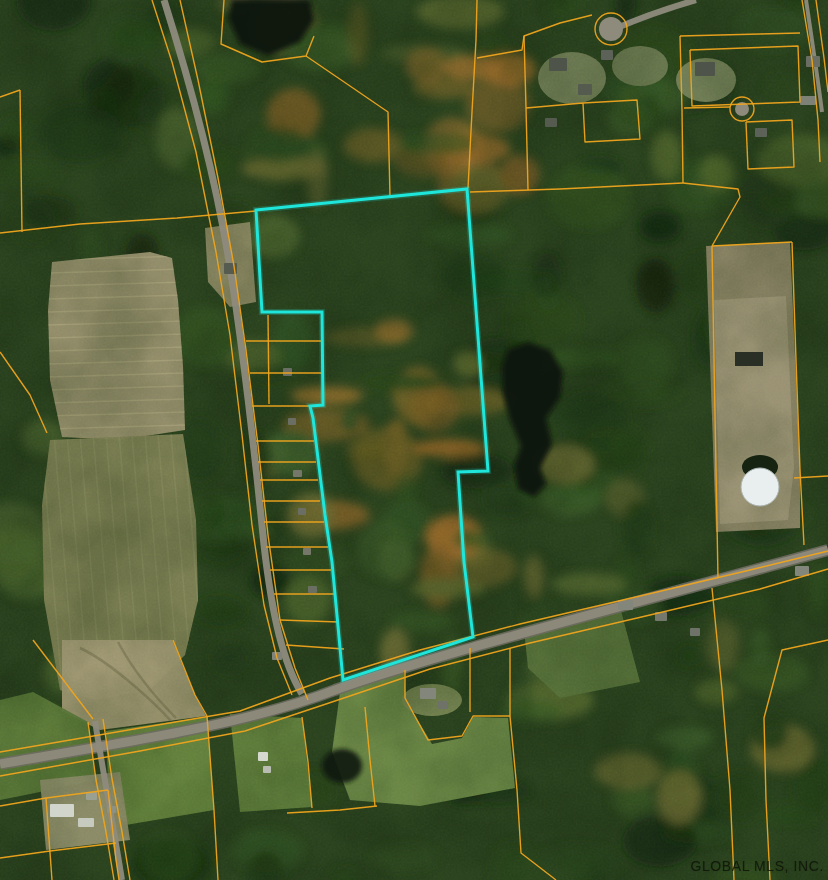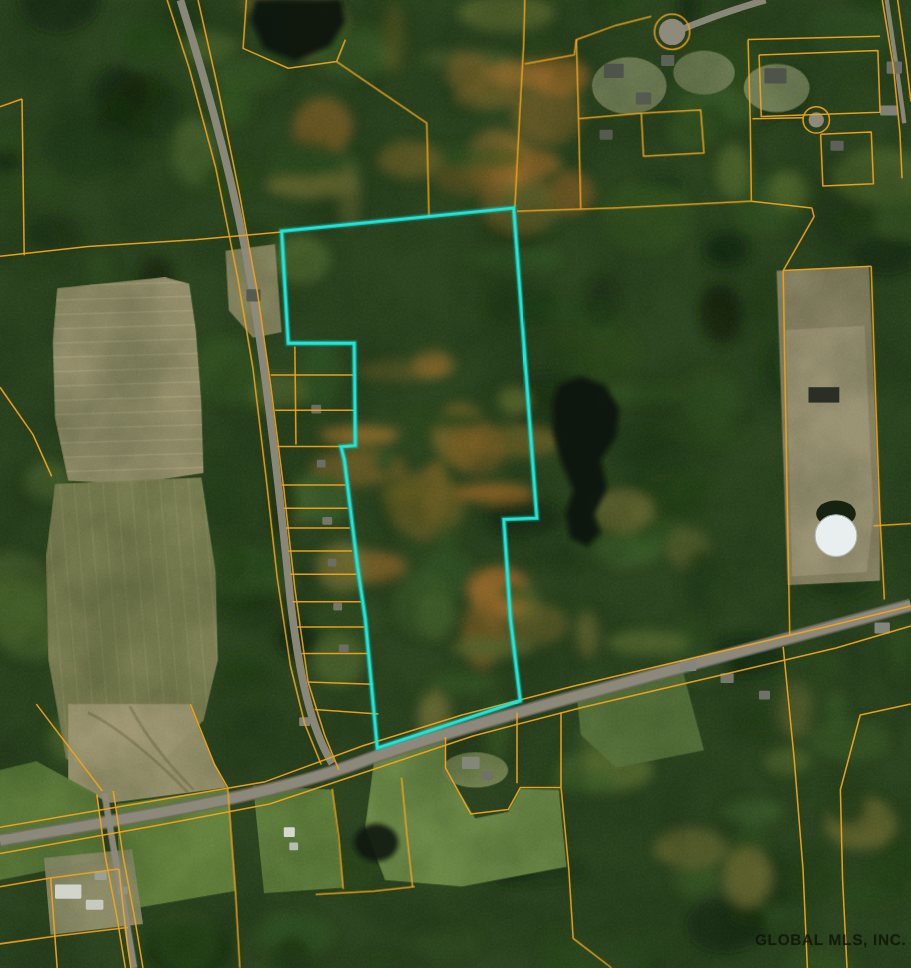--- a/index.html
+++ b/index.html
@@ -1,19 +1,19 @@
 <!DOCTYPE html>
 <html><head>
 <meta charset="utf-8">
 <style>
   html,body{margin:0;padding:0;background:#111;}
   .stage{position:relative;width:828px;height:880px;overflow:hidden;background:#2a421f;
          font-family:"Liberation Sans",sans-serif;}
   .stage svg{position:absolute;left:0;top:0;}
-  .watermark{position:absolute;right:4px;bottom:18px;font-size:14px;font-weight:bold;
+  .watermark{position:absolute;right:4px;bottom:6px;font-size:14px;font-weight:normal;
              letter-spacing:.6px;color:rgba(16,20,8,.78);
              text-shadow:0 0 1px rgba(0,0,0,.25);user-select:none;}
 </style>
 </head>
 <body>
 
 <div class="stage">
   <svg id="map" width="828" height="880" viewBox="0 0 828 880">
     <defs>
       <filter id="f-noise" x="0" y="0" width="100%" height="100%">

